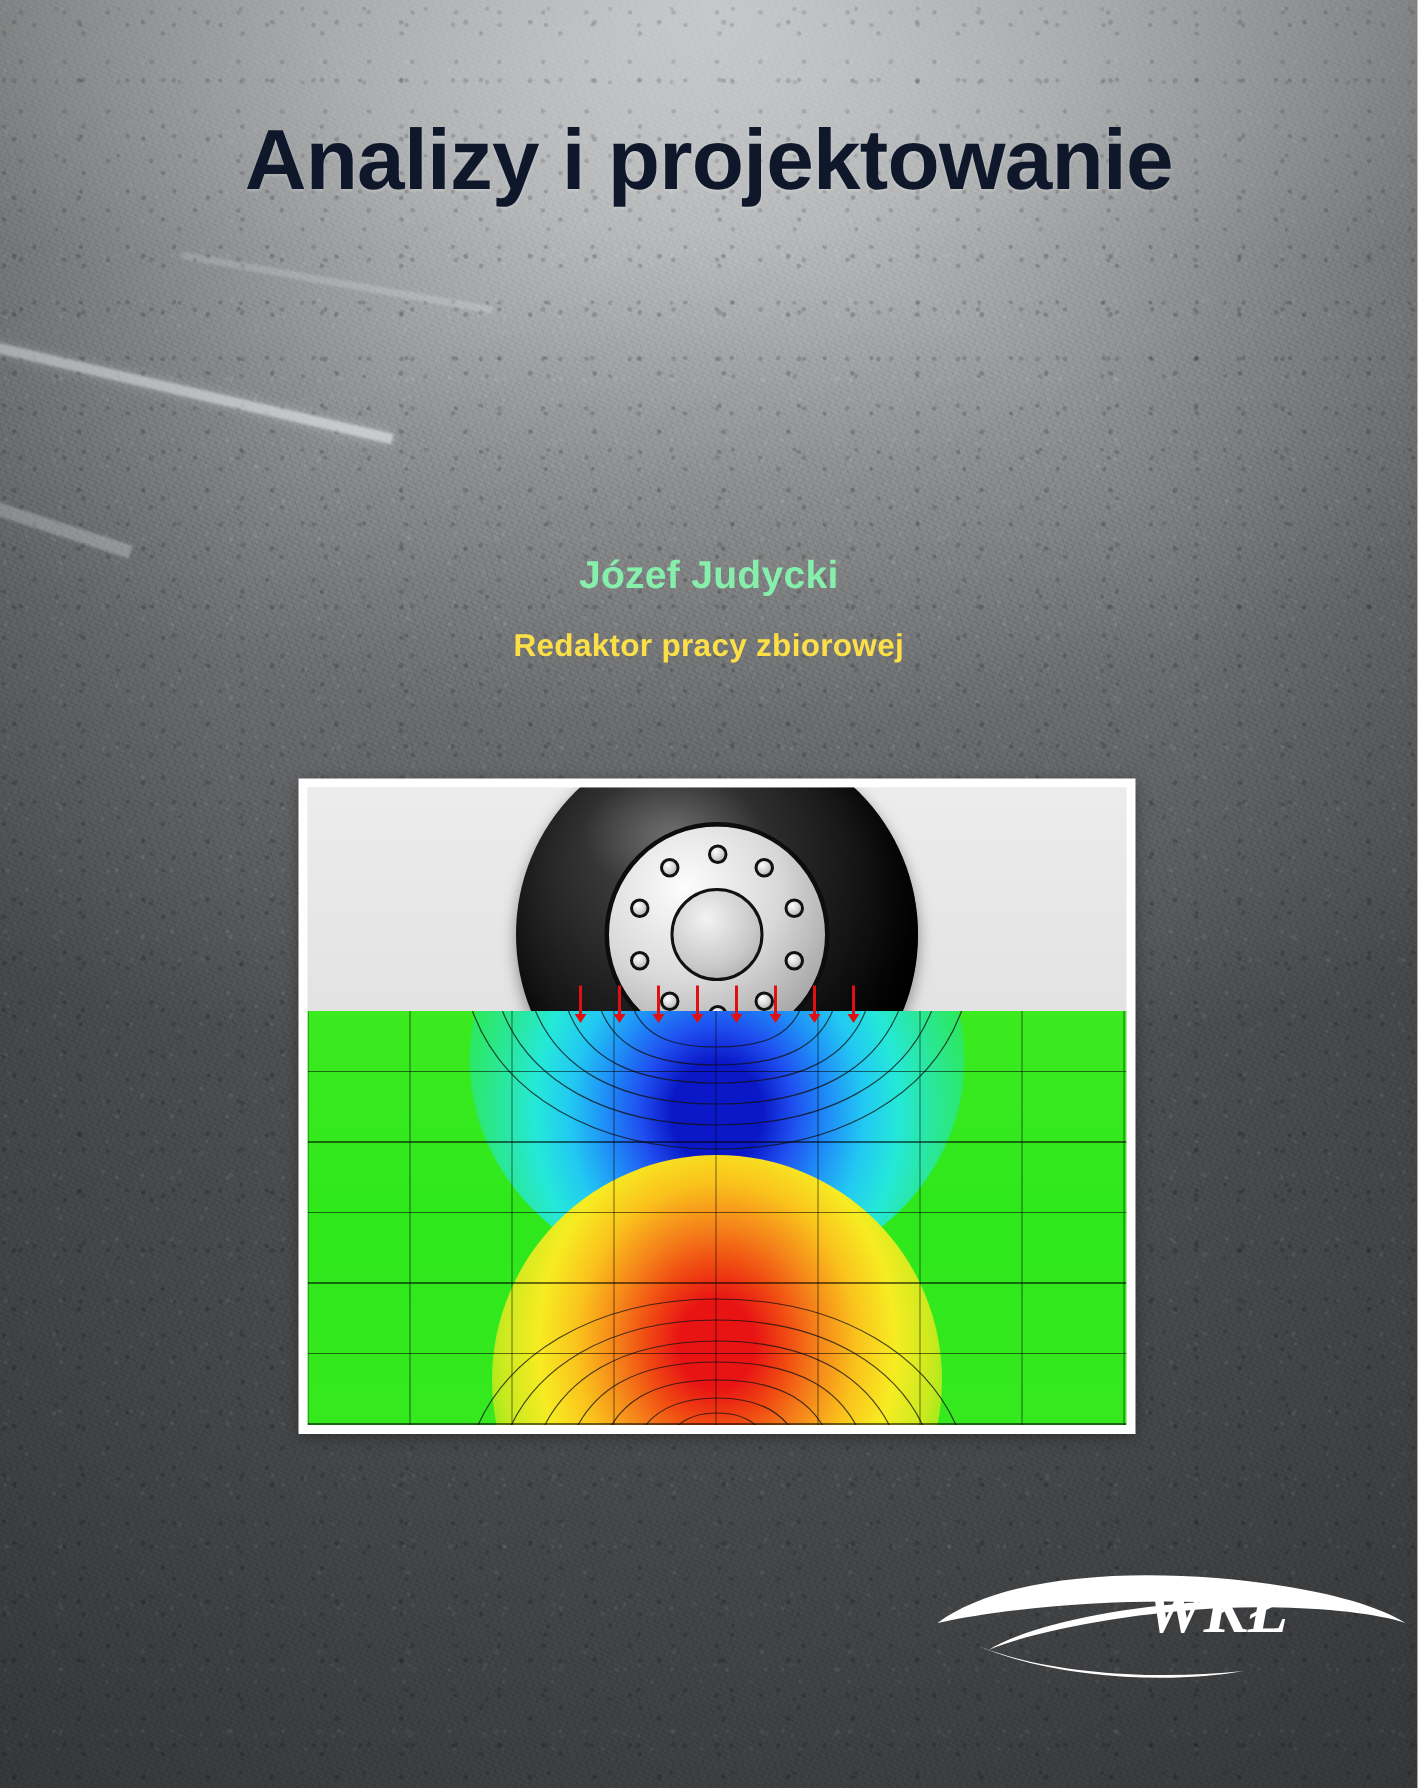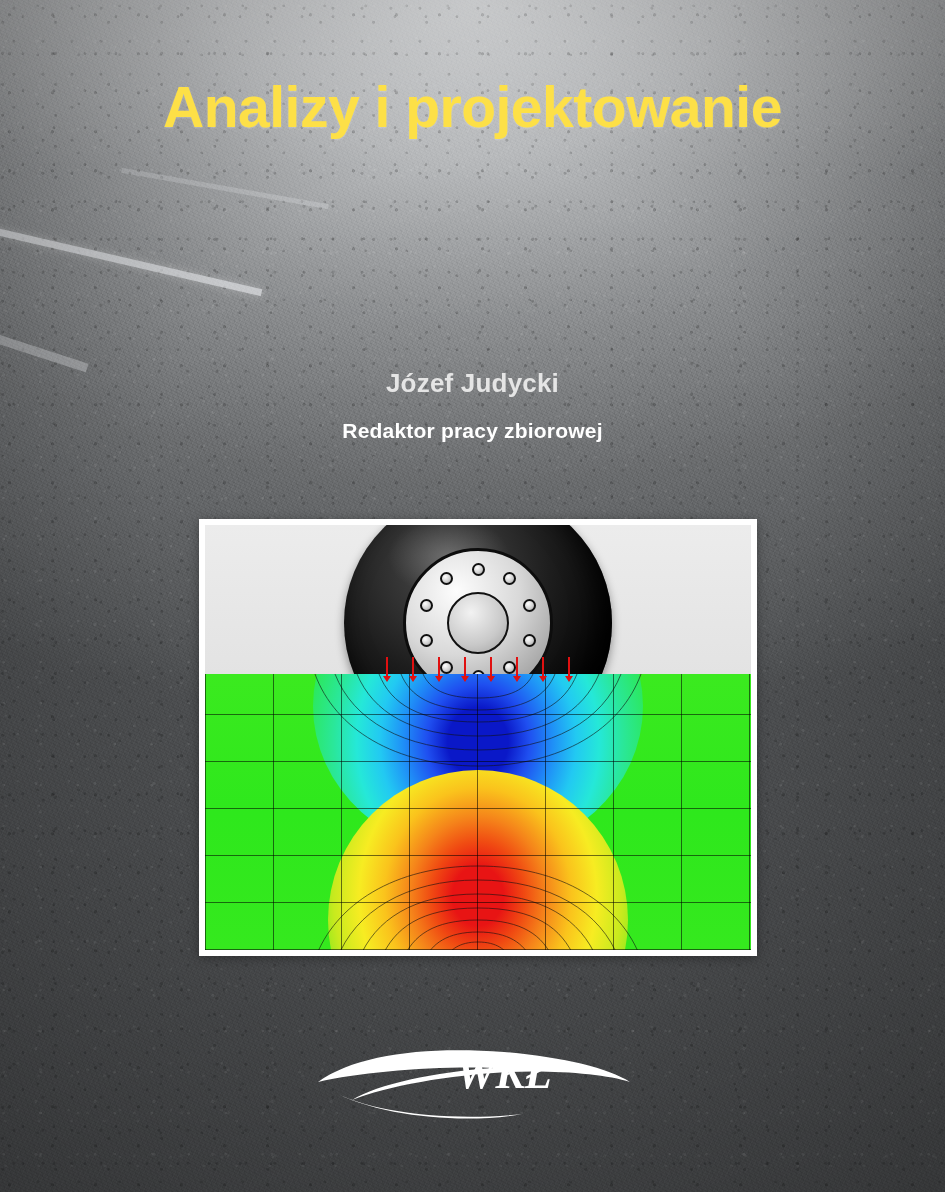--- a/index.html
+++ b/index.html
@@ -97,44 +97,44 @@
   .title-block {
     position: absolute;
     top: 70px;
     left: 0;
     right: 0;
     text-align: center;
     padding: 0 42px;
     box-sizing: border-box;
   }
   .title-line {
-    color: #fde047;
+    color: #0f172a;
     font-weight: bold;
     font-size: 57px;
     line-height: 1.32;
     letter-spacing: -0.5px;
     text-shadow: 0 1px 2px rgba(255,255,255,0.25);
     white-space: nowrap;
   }
 
   .author-block {
     position: absolute;
     top: 368px;
     left: 0;
     right: 0;
     text-align: center;
   }
   .author-name {
-    color: #e5e5e5;
+    color: #86efac;
     font-weight: bold;
     font-size: 26px;
     letter-spacing: 0.2px;
   }
   .author-role {
-    color: #ffffff;
+    color: #fde047;
     font-weight: bold;
     font-size: 21px;
     margin-top: 20px;
     letter-spacing: 0.2px;
   }
 
   
   .figure {
     position: absolute;
     left: 199px;
@@ -308,21 +308,21 @@
     border-right: 4px solid transparent;
     border-top: 6px solid #e01010;
   }
 
   
   .logo {
     position: absolute;
     left: 0;
     right: 0;
     bottom: 62px;
-    text-align: center;
+    text-align: right;
     height: 92px;
   }
   .logo svg { display: inline-block; }
   .watermark {
     position: absolute;
     left: 0; right: 0;
     bottom: 18px;
     text-align: center;
     font-size: 19px;
     letter-spacing: 3px;

